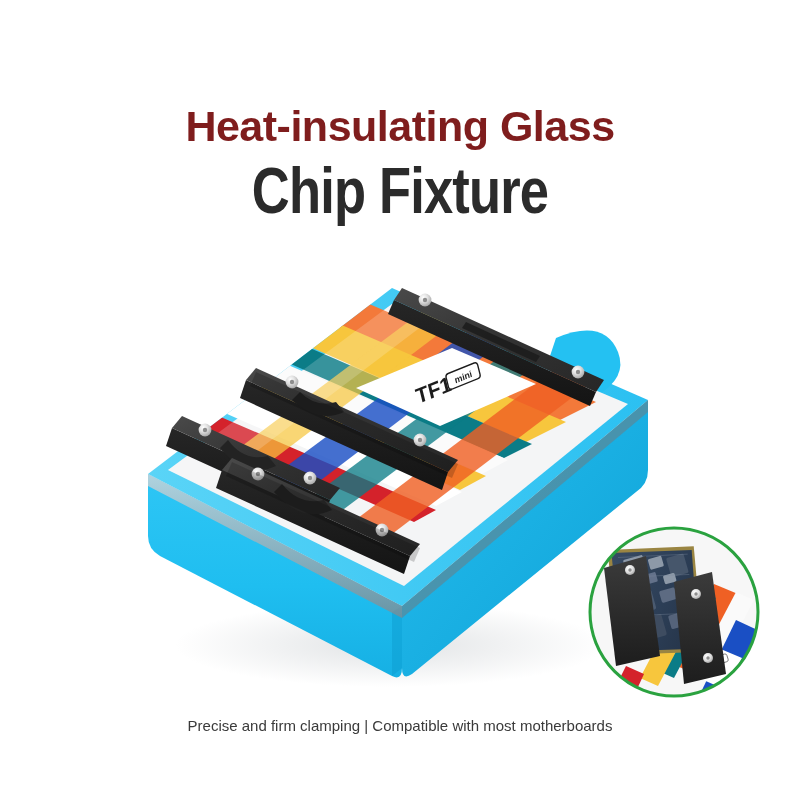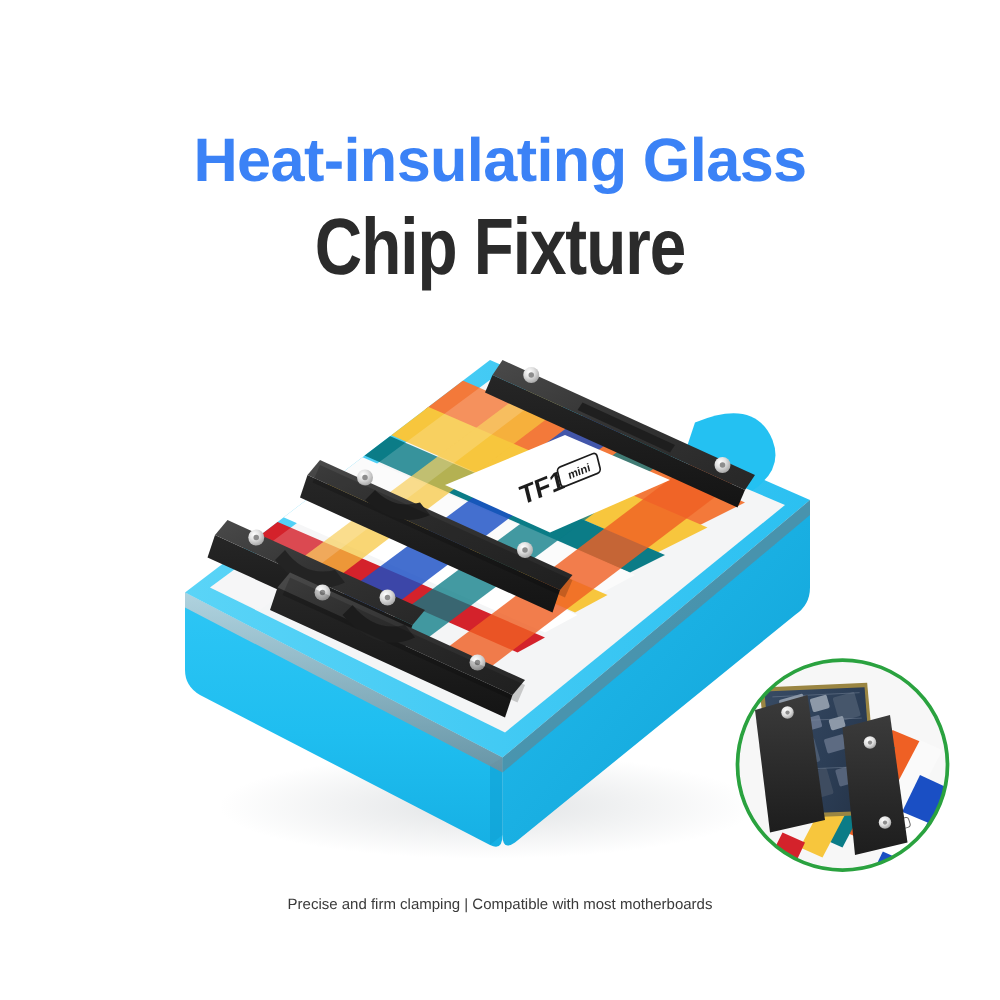--- a/index.html
+++ b/index.html
@@ -25,23 +25,23 @@
   .headline-block {
     position: absolute;
     top: 104px;
     left: 0;
     width: 800px;
     text-align: center;
   }
 
   .headline-green {
     font-family: "Liberation Sans", sans-serif;
-    font-size: 49px;
+    font-size: 43px;
     font-weight: bold;
-    color: #3b82f6;
+    color: #7f1d1d;
     letter-spacing: -0.5px;
     line-height: 1.06;
     white-space: nowrap;
     text-align: center;
   }
 
   .headline-black {
     font-family: "Liberation Sans", sans-serif;
     font-size: 64px;
     font-weight: bold;
@@ -56,21 +56,21 @@
   
   .footer-block {
     position: absolute;
     top: 714px;
     left: 0;
     width: 800px;
     text-align: center;
   }
   .footer-line {
     font-family: "Liberation Sans", sans-serif;
-    font-size: 12px;
+    font-size: 15px;
     color: #3a3a3a;
     line-height: 1.62;
     white-space: nowrap;
     text-align: center;
   }
 
   
   #product-stage {
     position: absolute;
     left: 0;

